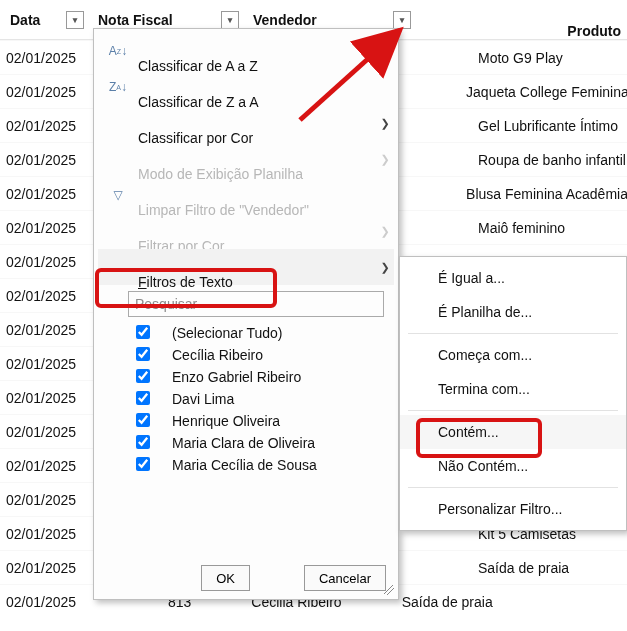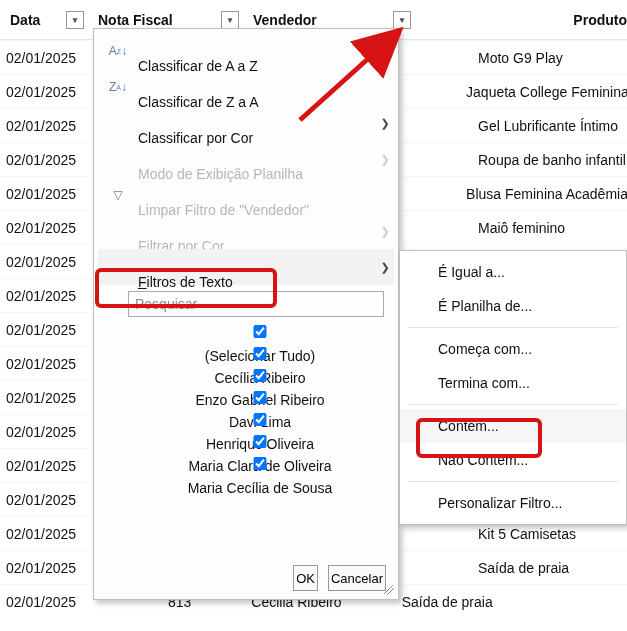--- a/index.html
+++ b/index.html
@@ -24,21 +24,21 @@
     font-weight: 700;
     display: flex;
     align-items: center;
     justify-content: space-between;
     padding: 0 4px 0 10px;
     height: 100%;
   }
   .hdr.data   { width: 88px; }
   .hdr.nota   { width: 155px; }
   .hdr.vend   { width: 172px; }
-  .hdr.prod   { flex: 1; justify-content: flex-end; padding-right: 0; }
+  .hdr.prod   { flex: 1; justify-content: flex-end; padding-right: 6px; align-items: flex-end; }
   .dd-btn {
     width: 18px; height: 18px;
     border: 1px solid #999;
     background: #fff;
     display: flex; align-items: center; justify-content: center;
     font-size: 9px; color: #555;
     cursor: pointer;
   }
   
   .data-row {
@@ -100,49 +100,49 @@
     padding: 0 6px;
     color: #8c8c8c;
     display: flex; align-items: center;
   }
   .check-list {
     margin: 2px 10px 0 38px;
     flex: 1;
     overflow: hidden;
   }
   .check-item {
-    display: flex; align-items: center; gap: 10px;
+    display: flex; align-items: flex-start; gap: 22px;
     height: 22px;
     font-size: 14px;
-    flex-direction: column;
   }
   .check-item input { width: 14px; height:14px; }
   .panel-buttons {
     display: flex; gap: 10px;
     justify-content: flex-end;
     padding: 6px 8px 0 0;
   }
   .panel-buttons button {
-    height: 26px; padding: 0 2px;
+    height: 26px; padding: 0 14px;
     border: 1px solid #999;
     background: #fafafa;
     cursor: pointer;
     font-size: 13px;
+    margin-left: 44px;
   }
   .resize-grip {
     position:absolute; right:4px; bottom:4px;
     width:10px; height:10px;
     background:
       linear-gradient(135deg, transparent 40%, #888 40%, #888 48%, transparent 48%,
                               transparent 60%, #888 60%, #888 68%, transparent 68%);
   }
   
   .submenu {
     position: absolute;
-    left: 399px; top: 250px;
+    left: 399px; top: 256px;
     width: 228px;
     background: #fff;
     border: 1px solid #bfbfbf;
     box-shadow: 3px 3px 6px rgba(0,0,0,0.25);
     padding: 4px 0;
   }
   .sub-item {
     height: 34px;
     display: flex; align-items: center;
     padding-left: 38px;

